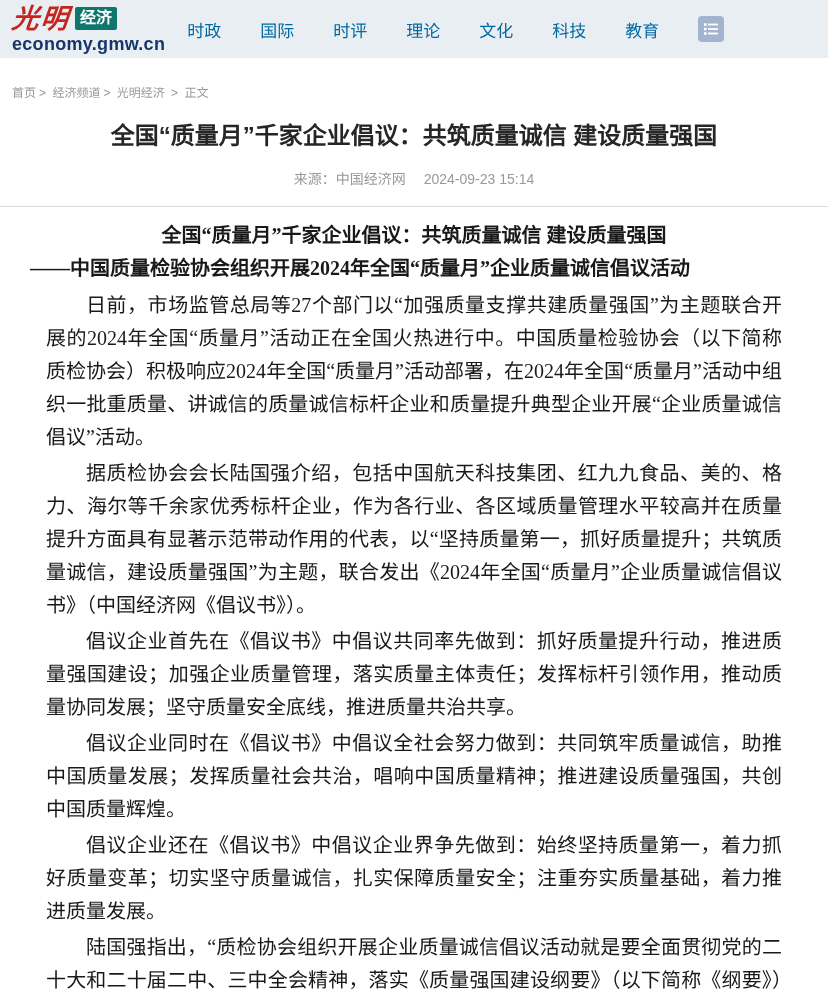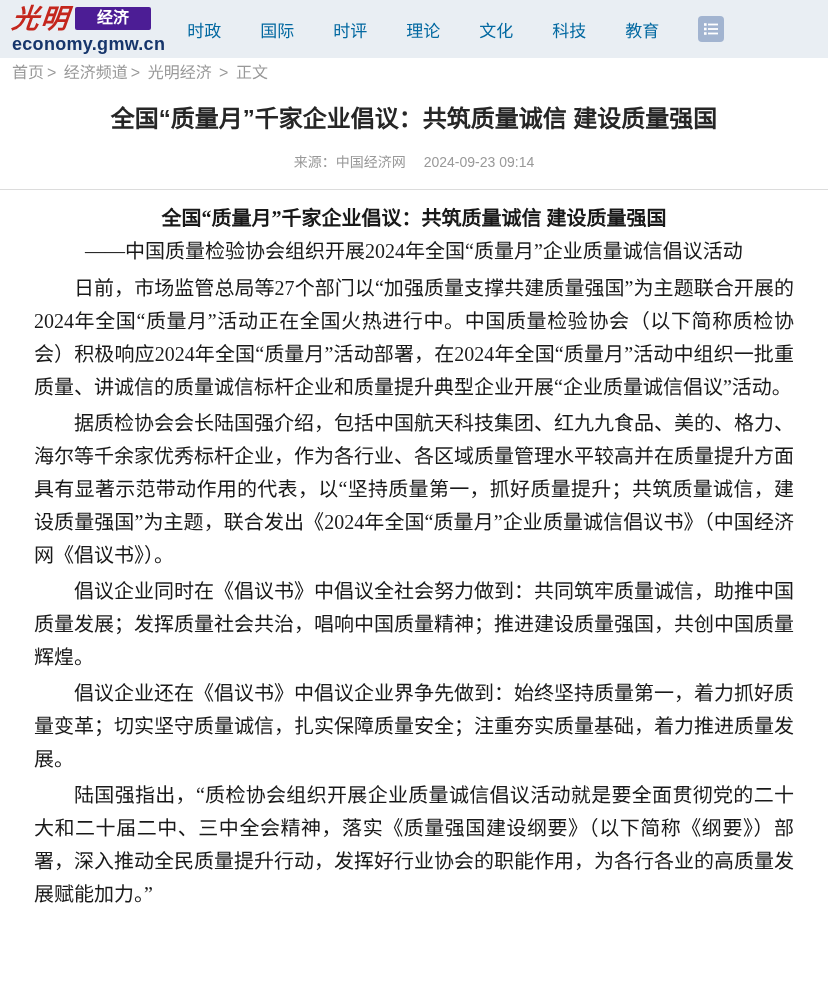--- a/index.html
+++ b/index.html
@@ -33,25 +33,25 @@
   .logo-script {
     color: #c4261d;
     font-family: "DejaVu Serif", serif;
     font-style: italic;
     font-weight: bold;
     font-size: 27px;
     letter-spacing: 2px;
     transform: skewX(-6deg);
   }
   .logo-badge {
-    background: #4c1d95;
+    background: #0f766e;
     color: #ffffff;
     font-size: 16px;
     font-weight: bold;
-    padding: 3px 22px 4px;
+    padding: 3px 5px 4px;
     margin-left: 5px;
     border-radius: 2px;
   }
   .logo-domain {
     color: #16356b;
     font-size: 18px;
     font-weight: bold;
     margin-top: 3px;
     letter-spacing: 0.3px;
   }
@@ -76,22 +76,22 @@
     display: flex;
     align-items: center;
     justify-content: center;
     cursor: pointer;
     border: none;
     padding: 0;
   }
 
   
   .breadcrumb {
-    padding: 1px 12px 6px;
-    font-size: 16px;
+    padding: 25px 12px 6px;
+    font-size: 12px;
     color: #999999;
   }
   .crumb { color: #999999; text-decoration: none; cursor: pointer; }
   .crumb-current { color: #999999; cursor: default; }
   .crumb-sep { margin: 0 3px; color: #999999; }
 
   
   .article-head { text-align: center; border-bottom: 1px solid #dcdcdc; padding-bottom: 18px; }
   .article-title {
     font-size: 24px;
@@ -116,27 +116,26 @@
     line-height: 33px;
     color: #191919;
   }
   .body-heading {
     text-align: center;
     font-weight: bold;
     margin: 0;
     font-size: 20px;
   }
   .body-subheading {
-    text-align: center;
     margin: 0 0 4px;
-    font-weight: normal;
+    font-weight: bold;
     font-size: 20px;
   }
   .article-body p.para {
-    margin: 0 4px 3px;
+    margin: 0 16px 3px;
     text-indent: 2em;
     text-align: justify;
   }
 </style>
 </head>
 <body>
 
 <header class="site-header">
   <div class="logo-block">
     <div class="logo-row">
@@ -174,27 +173,28 @@
   <span class="crumb">经济频道</span><span class="crumb-sep">&gt;</span>
   <span class="crumb">光明经济</span> <span class="crumb-sep">&gt;</span>
   <span class="crumb-current">正文</span>
 </div>
 
 <article>
   <div class="article-head">
     <h1 class="article-title">全国“质量月”千家企业倡议：共筑质量诚信 建设质量强国</h1>
     <div class="article-meta">
       <span class="meta-label">来源：</span><span class="meta-source">中国经济网</span>
-      <span class="meta-time">2024-09-23 09:14</span>
+      <span class="meta-time">2024-09-23 15:14</span>
     </div>
   </div>
 
   <div class="article-body">
     <p class="body-heading">全国“质量月”千家企业倡议：共筑质量诚信 建设质量强国</p>
     <p class="body-subheading">——中国质量检验协会组织开展2024年全国“质量月”企业质量诚信倡议活动</p>
     <p class="para">日前，市场监管总局等27个部门以“加强质量支撑共建质量强国”为主题联合开展的2024年全国“质量月”活动正在全国火热进行中。中国质量检验协会（以下简称质检协会）积极响应2024年全国“质量月”活动部署，在2024年全国“质量月”活动中组织一批重质量、讲诚信的质量诚信标杆企业和质量提升典型企业开展“企业质量诚信倡议”活动。</p>
     <p class="para">据质检协会会长陆国强介绍，包括中国航天科技集团、红九九食品、美的、格力、海尔等千余家优秀标杆企业，作为各行业、各区域质量管理水平较高并在质量提升方面具有显著示范带动作用的代表，以“坚持质量第一，抓好质量提升；共筑质量诚信，建设质量强国”为主题，联合发出《2024年全国“质量月”企业质量诚信倡议书》（中国经济网《倡议书》）。</p>
+    <p class="para">倡议企业首先在《倡议书》中倡议共同率先做到：抓好质量提升行动，推进质量强国建设；加强企业质量管理，落实质量主体责任；发挥标杆引领作用，推动质量协同发展；坚守质量安全底线，推进质量共治共享。</p>
     <p class="para">倡议企业同时在《倡议书》中倡议全社会努力做到：共同筑牢质量诚信，助推中国质量发展；发挥质量社会共治，唱响中国质量精神；推进建设质量强国，共创中国质量辉煌。</p>
     <p class="para">倡议企业还在《倡议书》中倡议企业界争先做到：始终坚持质量第一，着力抓好质量变革；切实坚守质量诚信，扎实保障质量安全；注重夯实质量基础，着力推进质量发展。</p>
     <p class="para">陆国强指出，“质检协会组织开展企业质量诚信倡议活动就是要全面贯彻党的二十大和二十届二中、三中全会精神，落实《质量强国建设纲要》（以下简称《纲要》）部署，深入推动全民质量提升行动，发挥好行业协会的职能作用，为各行各业的高质量发展赋能加力。”</p>
 
   </div>
 </article>
 
 </body></html>

